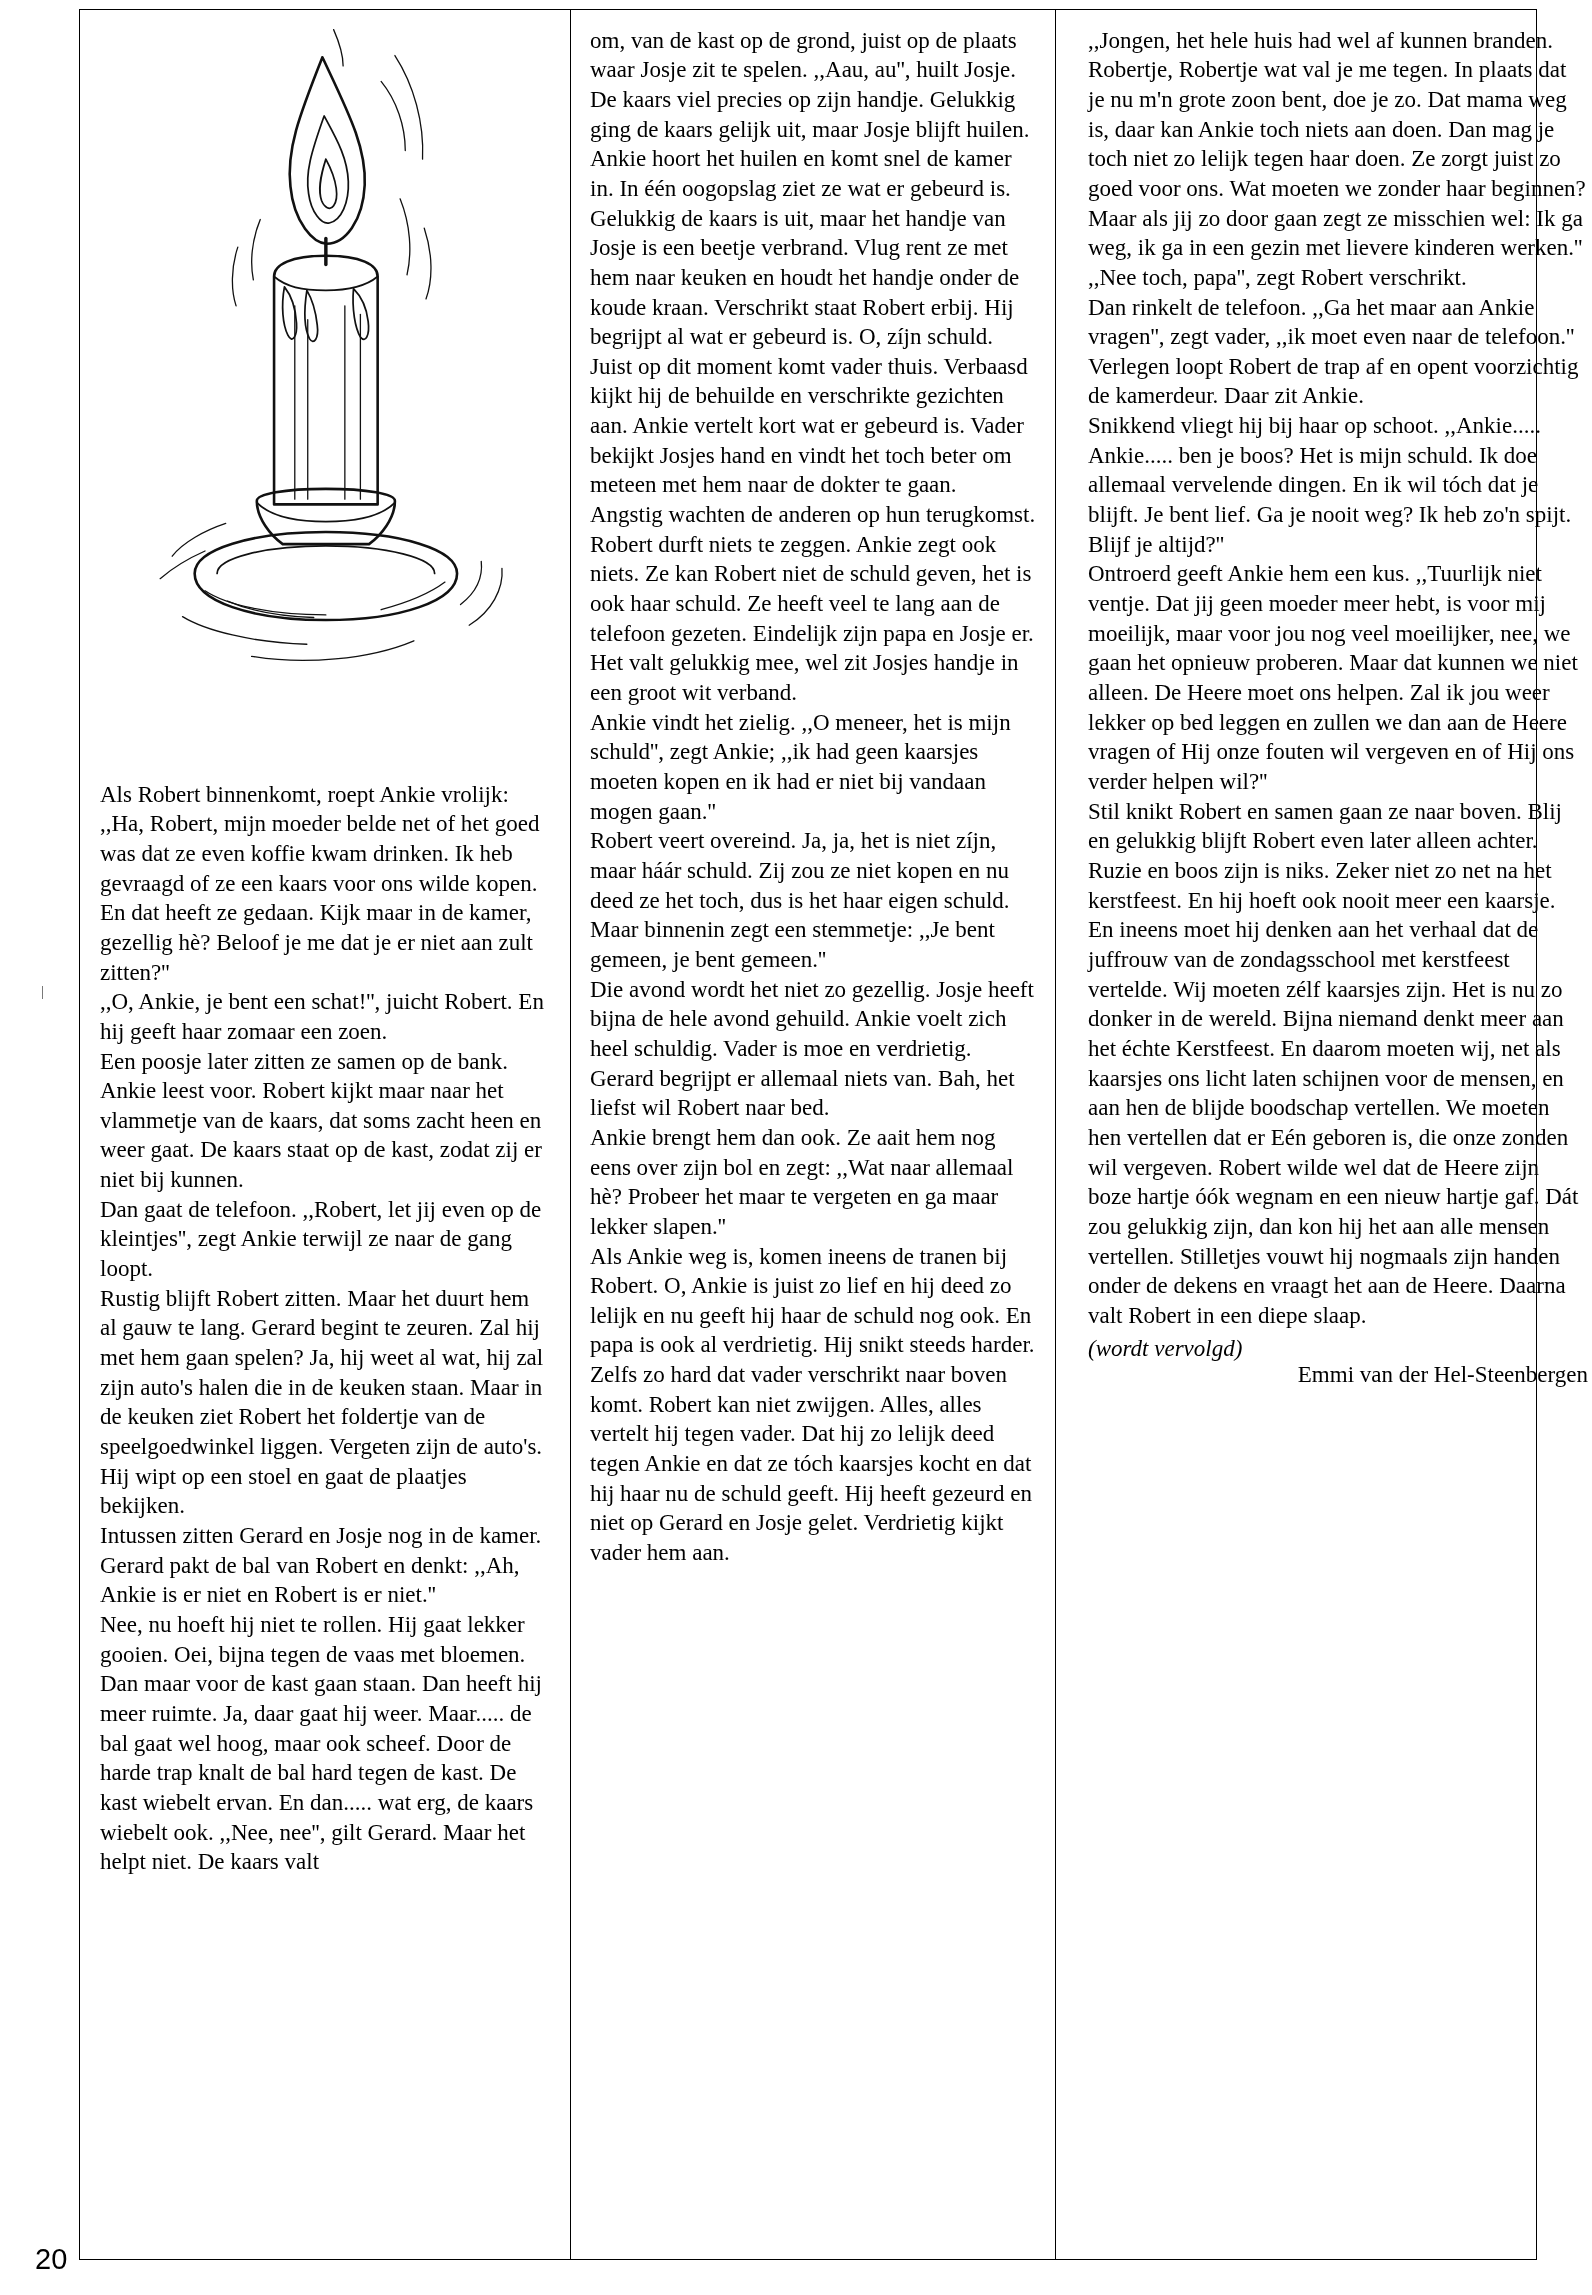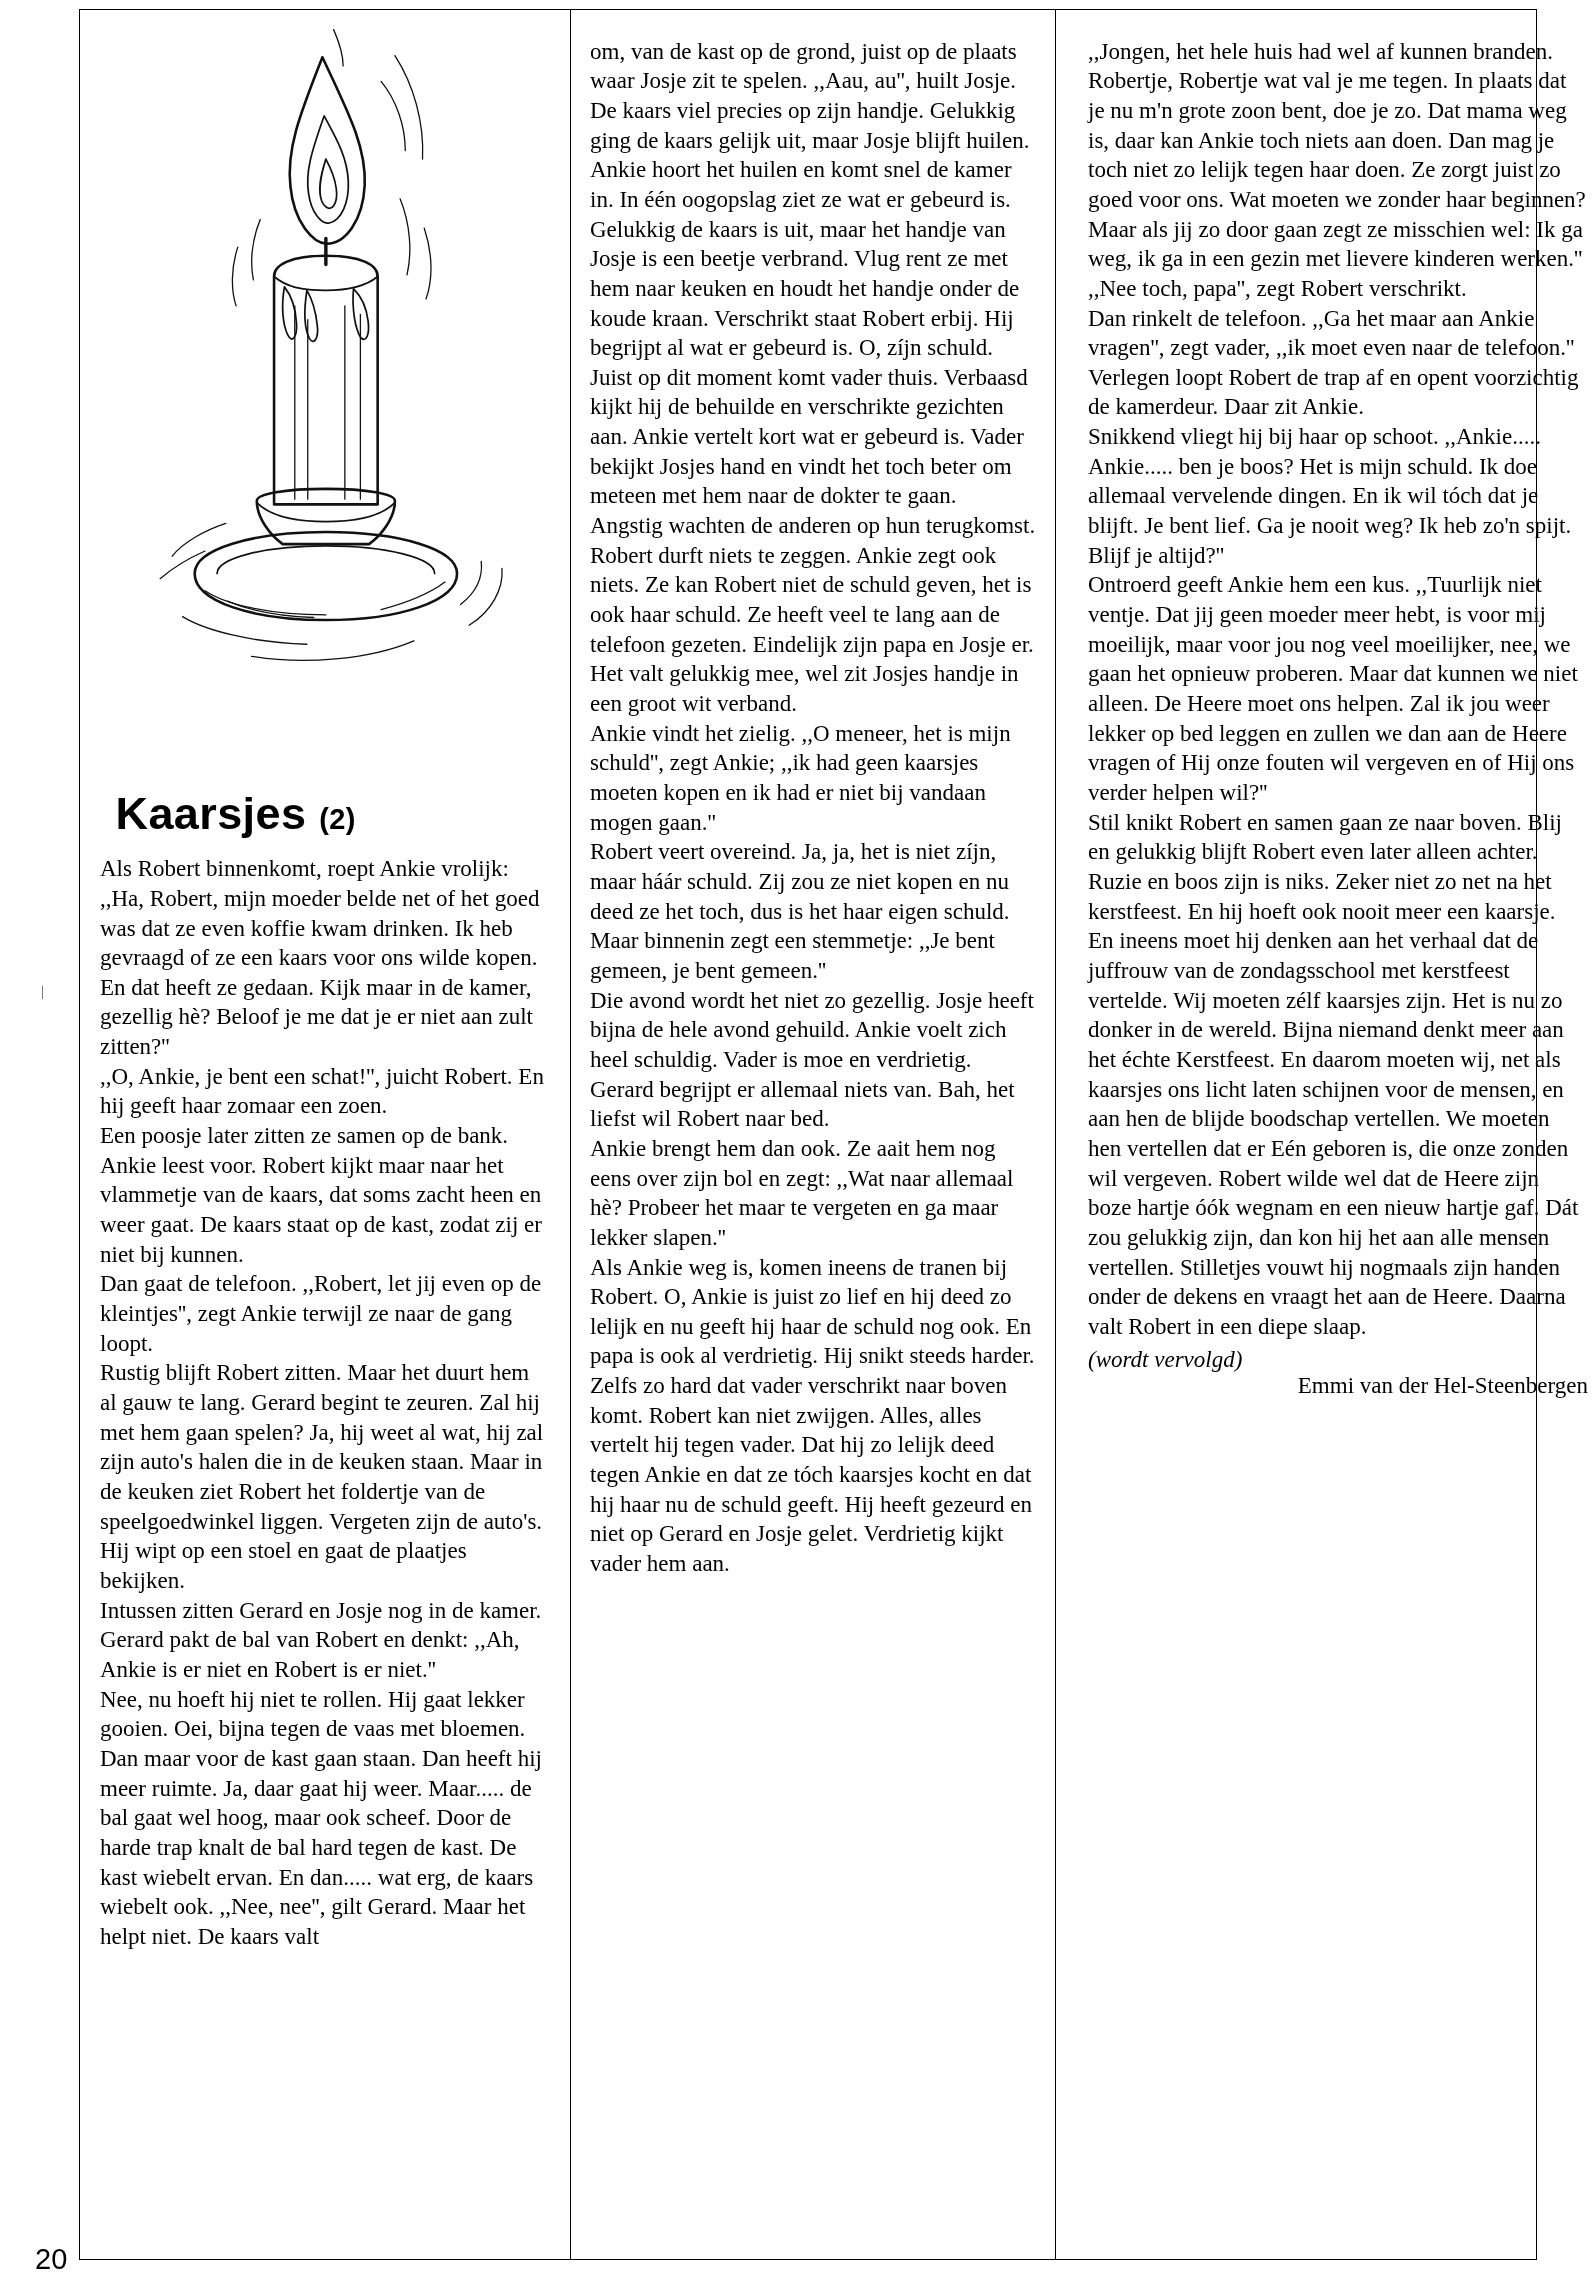--- a/index.html
+++ b/index.html
@@ -79,21 +79,21 @@
   }
 
   p.body {
     font-size: 23px;
     line-height: 1.29;
     margin: 0;
     text-align: left;
     hyphens: none;
     white-space: pre-wrap;
   }
-  .col2 p.body, .col3 p.body { margin-top: 16px; }
+  .col2 p.body, .col3 p.body { margin-top: 5px; }
 
   .signature {
     font-size: 23px;
     text-align: right;
     margin-top: 0;
   }
   .contd {
     font-size: 23px;
     font-style: italic;
     text-align: left;
@@ -176,24 +176,20 @@
             <path d="M316 40 C338 74 350 118 348 160" stroke-width="1.5"></path>
             <path d="M160 230 C150 254 148 280 152 300" stroke-width="1.5"></path>
             <path d="M134 262 C126 286 126 312 132 330" stroke-width="1.5"></path>
             <path d="M322 206 C334 236 336 268 330 294" stroke-width="1.5"></path>
             <path d="M350 240 C360 270 360 300 352 322" stroke-width="1.5"></path>
             <path d="M245 10 C252 26 256 38 256 52" stroke-width="1.5"></path>
           </g>
         </svg>
       </div>
 
-      <h1 class="title">
-        <span>Kaarsjes</span>
-        <span class="num">(2)</span>
-      </h1>
 
       <p class="body">Als Robert binnenkomt, roept Ankie vrolijk: ,,Ha, Robert, mijn moeder belde net of het goed was dat ze even koffie kwam drinken. Ik heb gevraagd of ze een kaars voor ons wilde kopen. En dat heeft ze gedaan. Kijk maar in de kamer, gezellig hè? Beloof je me dat je er niet aan zult zitten?''
 ,,O, Ankie, je bent een schat!'', juicht Robert. En hij geeft haar zomaar een zoen.
 Een poosje later zitten ze samen op de bank. Ankie leest voor. Robert kijkt maar naar het vlammetje van de kaars, dat soms zacht heen en weer gaat. De kaars staat op de kast, zodat zij er niet bij kunnen.
 Dan gaat de telefoon. ,,Robert, let jij even op de kleintjes'', zegt Ankie terwijl ze naar de gang loopt.
 Rustig blijft Robert zitten. Maar het duurt hem al gauw te lang. Gerard begint te zeuren. Zal hij met hem gaan spelen? Ja, hij weet al wat, hij zal zijn auto's halen die in de keuken staan. Maar in de keuken ziet Robert het foldertje van de speelgoedwinkel liggen. Vergeten zijn de auto's. Hij wipt op een stoel en gaat de plaatjes bekijken.
 Intussen zitten Gerard en Josje nog in de kamer. Gerard pakt de bal van Robert en denkt: ,,Ah, Ankie is er niet en Robert is er niet.''
 Nee, nu hoeft hij niet te rollen. Hij gaat lekker gooien. Oei, bijna tegen de vaas met bloemen. Dan maar voor de kast gaan staan. Dan heeft hij meer ruimte. Ja, daar gaat hij weer. Maar..... de bal gaat wel hoog, maar ook scheef. Door de harde trap knalt de bal hard tegen de kast. De kast wiebelt ervan. En dan..... wat erg, de kaars wiebelt ook. ,,Nee, nee'', gilt Gerard. Maar het helpt niet. De kaars valt</p>
     </div>
 

